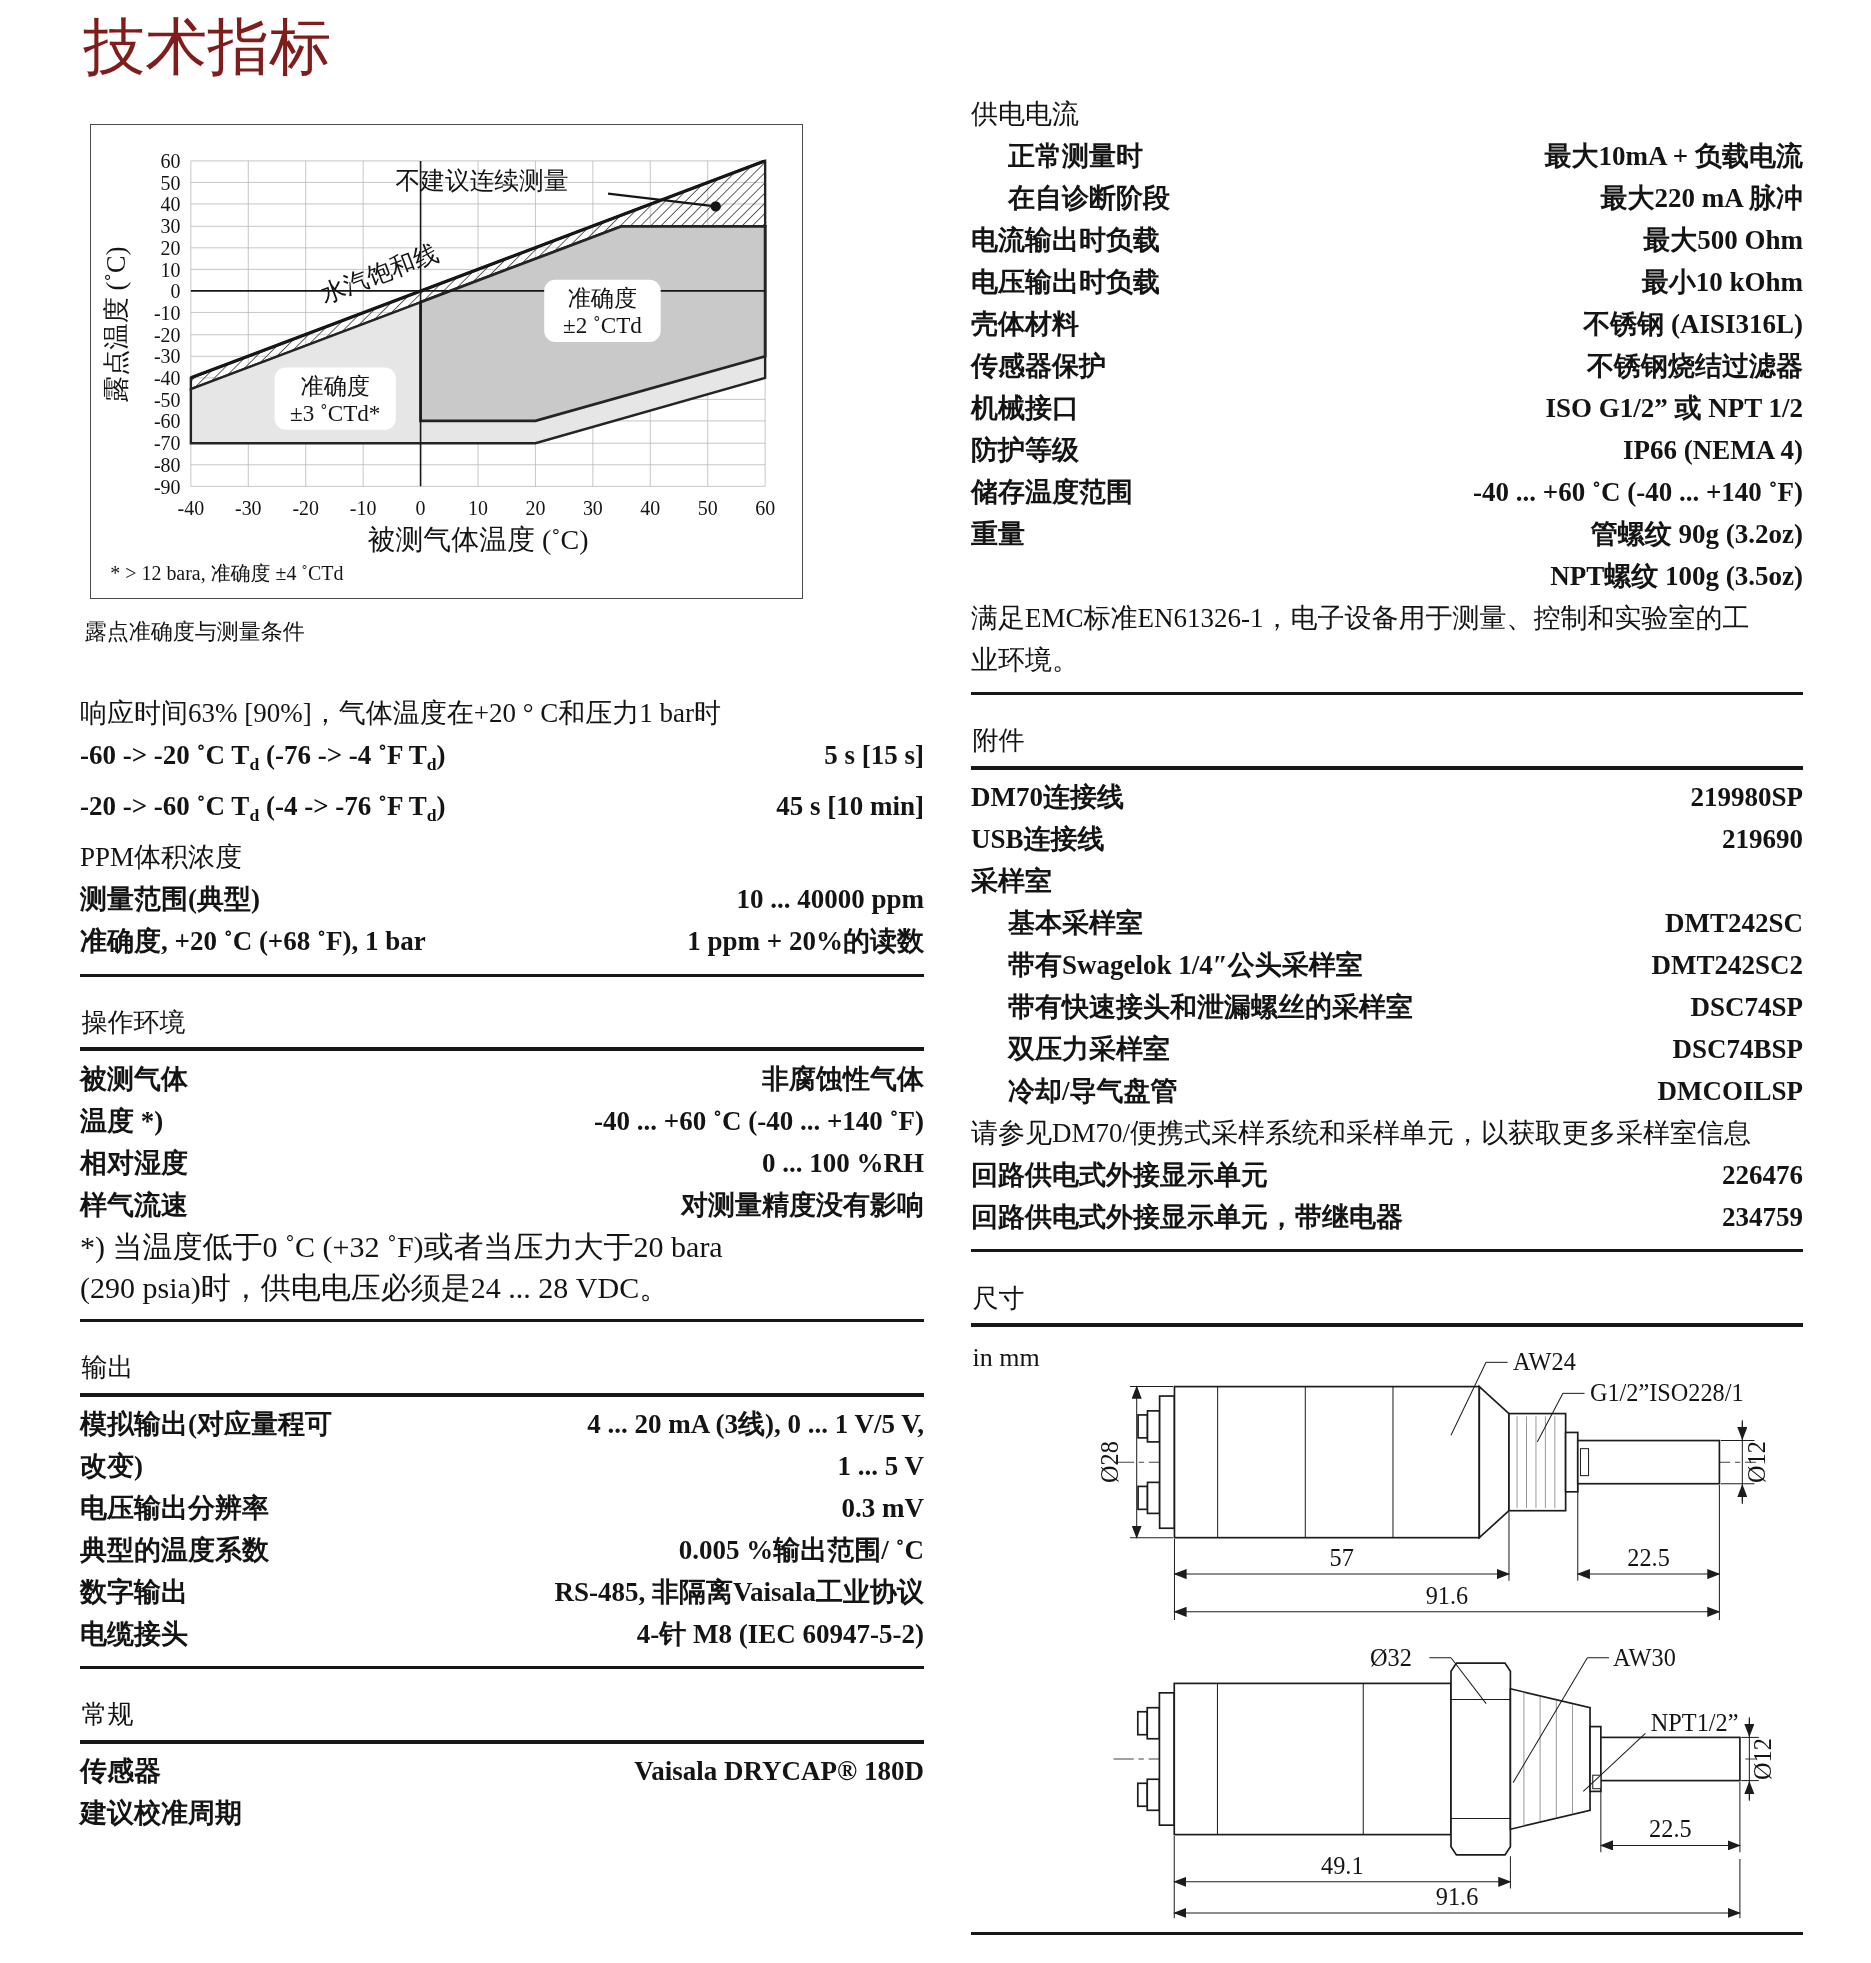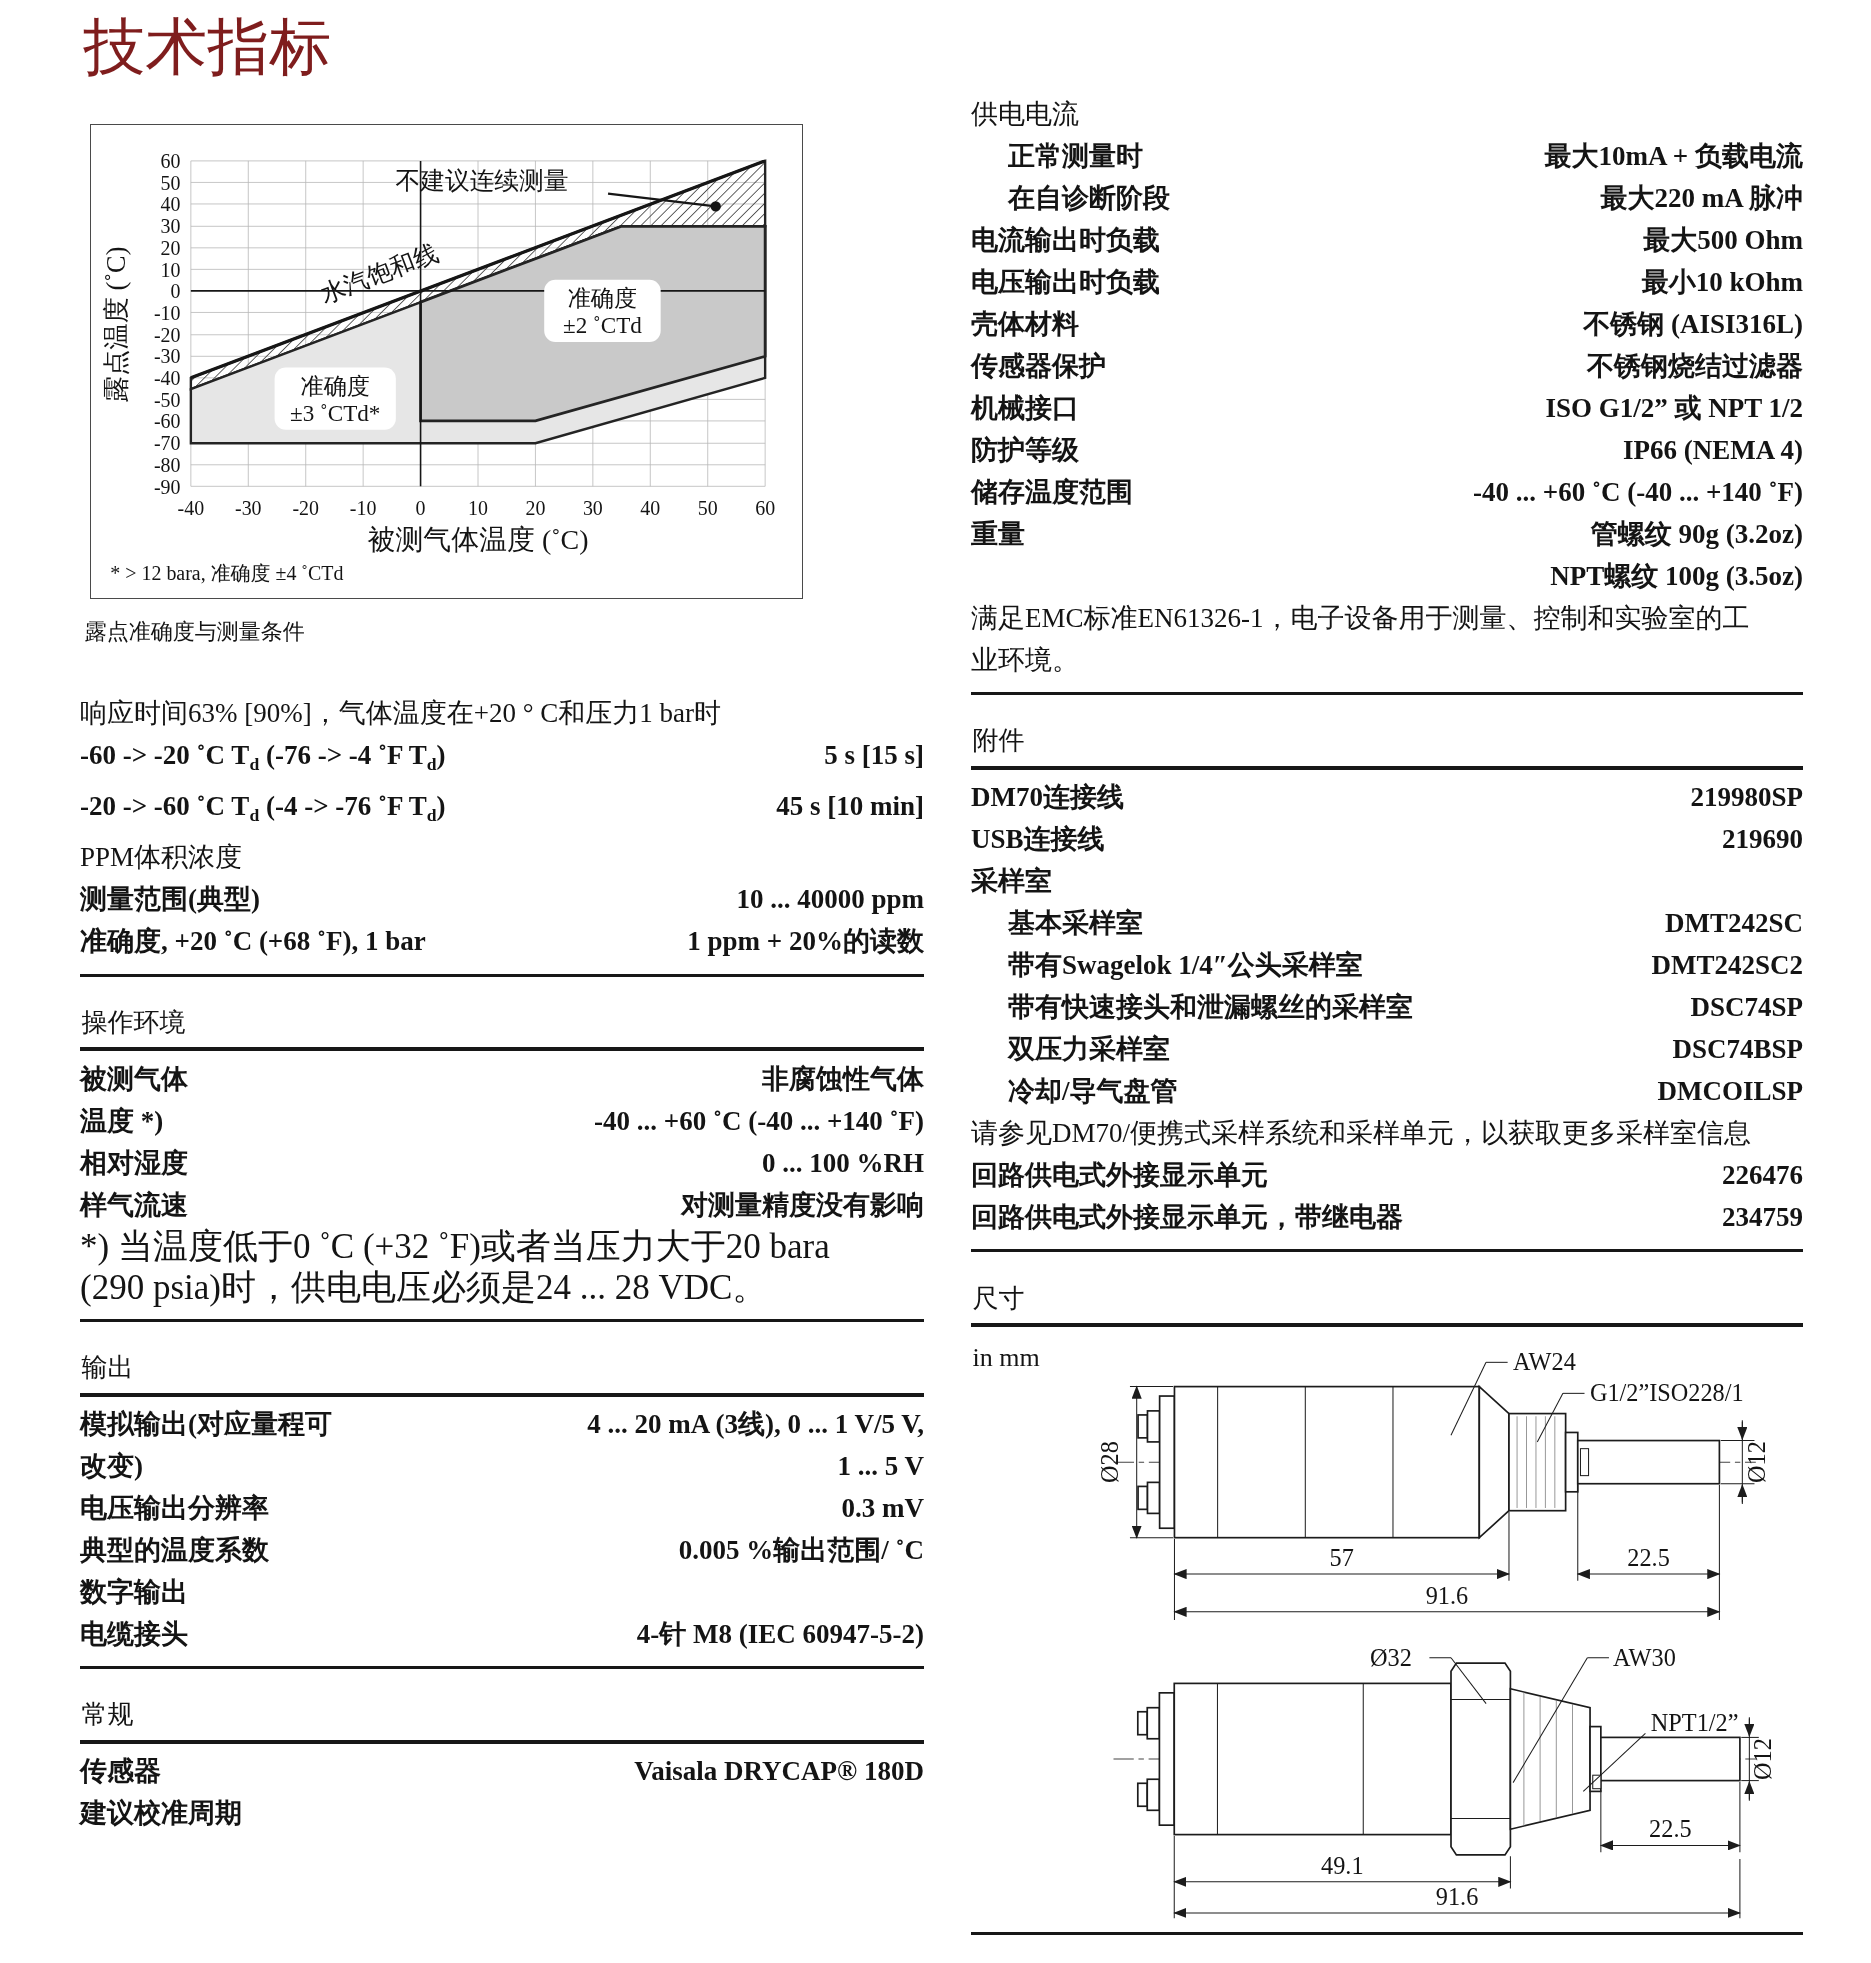--- a/index.html
+++ b/index.html
@@ -11,21 +11,21 @@
   h1.title{margin:12.8px 0 0 3.2px;font-size:62px;line-height:1.1;font-weight:400;color:#7f1d1d;}
   figure.chartbox{margin:43px 0 0 9.6px;width:711px;border:1.6px solid #4a4a4a;padding:0;background:#fff;}
   .caption{margin:17.6px 0 0 4.8px;font-size:22px;}
   section{margin:0;}
   .row{display:flex;justify-content:space-between;align-items:flex-start;
        font-size:27px;line-height:42px;font-weight:bold;}
   .row .lbl{white-space:nowrap;}
   .row .val{white-space:nowrap;text-align:right;padding-left:16px;}
   .row.ind .lbl{padding-left:37px;}
   .line{font-size:27px;line-height:42px;}
-  .fnote{font-size:35px;line-height:41px;}
+  .fnote{font-size:30px;line-height:41px;}
   sub{font-size:17.6px;}
   .sec-h{font-size:26px;line-height:1.25;padding:3.2px 0 8px 1.6px;
          border-bottom:4px solid #171717;margin-top:27px;margin-bottom:6.4px;}
   .rule-end{border-top:3.2px solid #171717;margin-top:11.2px;height:0;}
   .resp{margin-top:45px;}
   .pwr{margin-top:93px;}
   .dims-wrap{position:relative;margin-top:3.2px;}
   .unit-note{position:absolute;left:1.6px;top:9.6px;font-size:26px;}
   svg text{font-family:"Liberation Serif","DejaVu Serif",serif;fill:#141414;}
   .dwg{display:block;margin-left:102px;}
@@ -194,20 +194,21 @@
     <div class="row">
         <span class="lbl">电压输出分辨率</span>
         <span class="val">0.3 mV</span>
       </div>
     <div class="row">
         <span class="lbl">典型的温度系数</span>
         <span class="val">0.005 %输出范围/ ˚C</span>
       </div>
     <div class="row">
         <span class="lbl">数字输出</span>
+        <span class="val">RS-485, 非隔离Vaisala工业协议</span>
       </div>
     <div class="row">
         <span class="lbl">电缆接头</span>
         <span class="val">4-针 M8 (IEC 60947-5-2)</span>
       </div>
     <div class="rule-end"></div>
   </section>
 
   <section>
     <div class="sec-h">常规</div>

